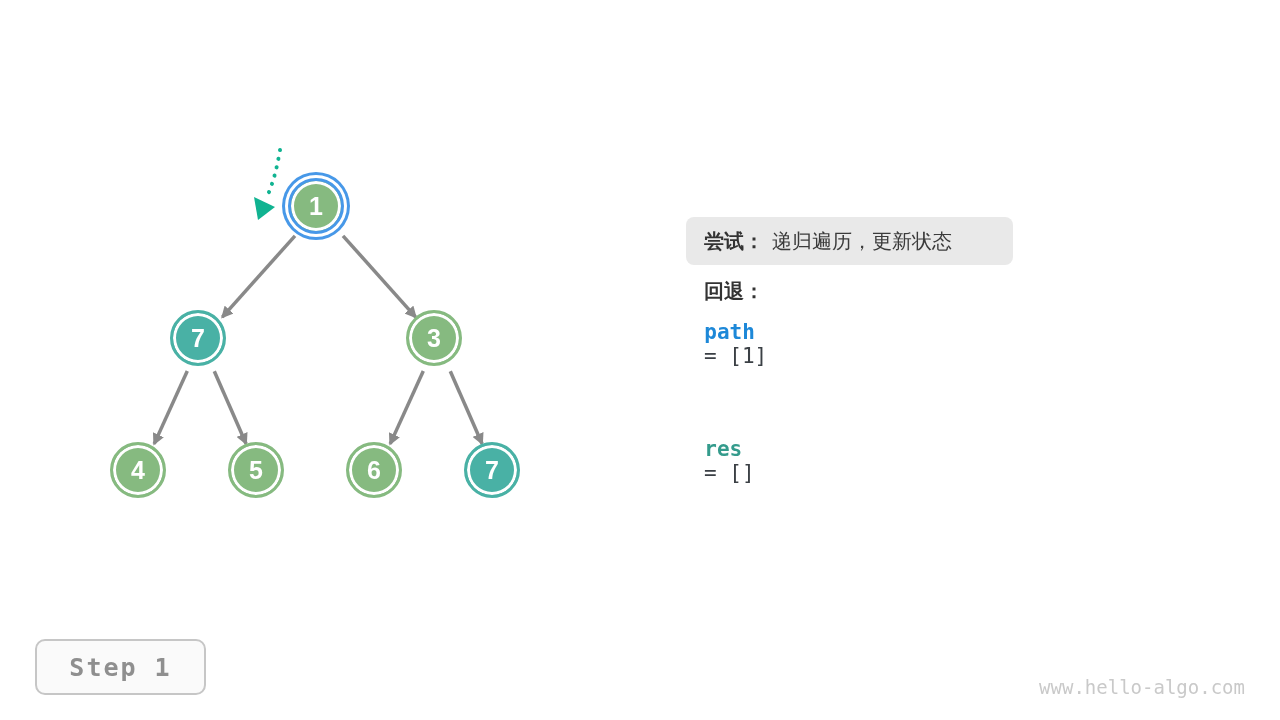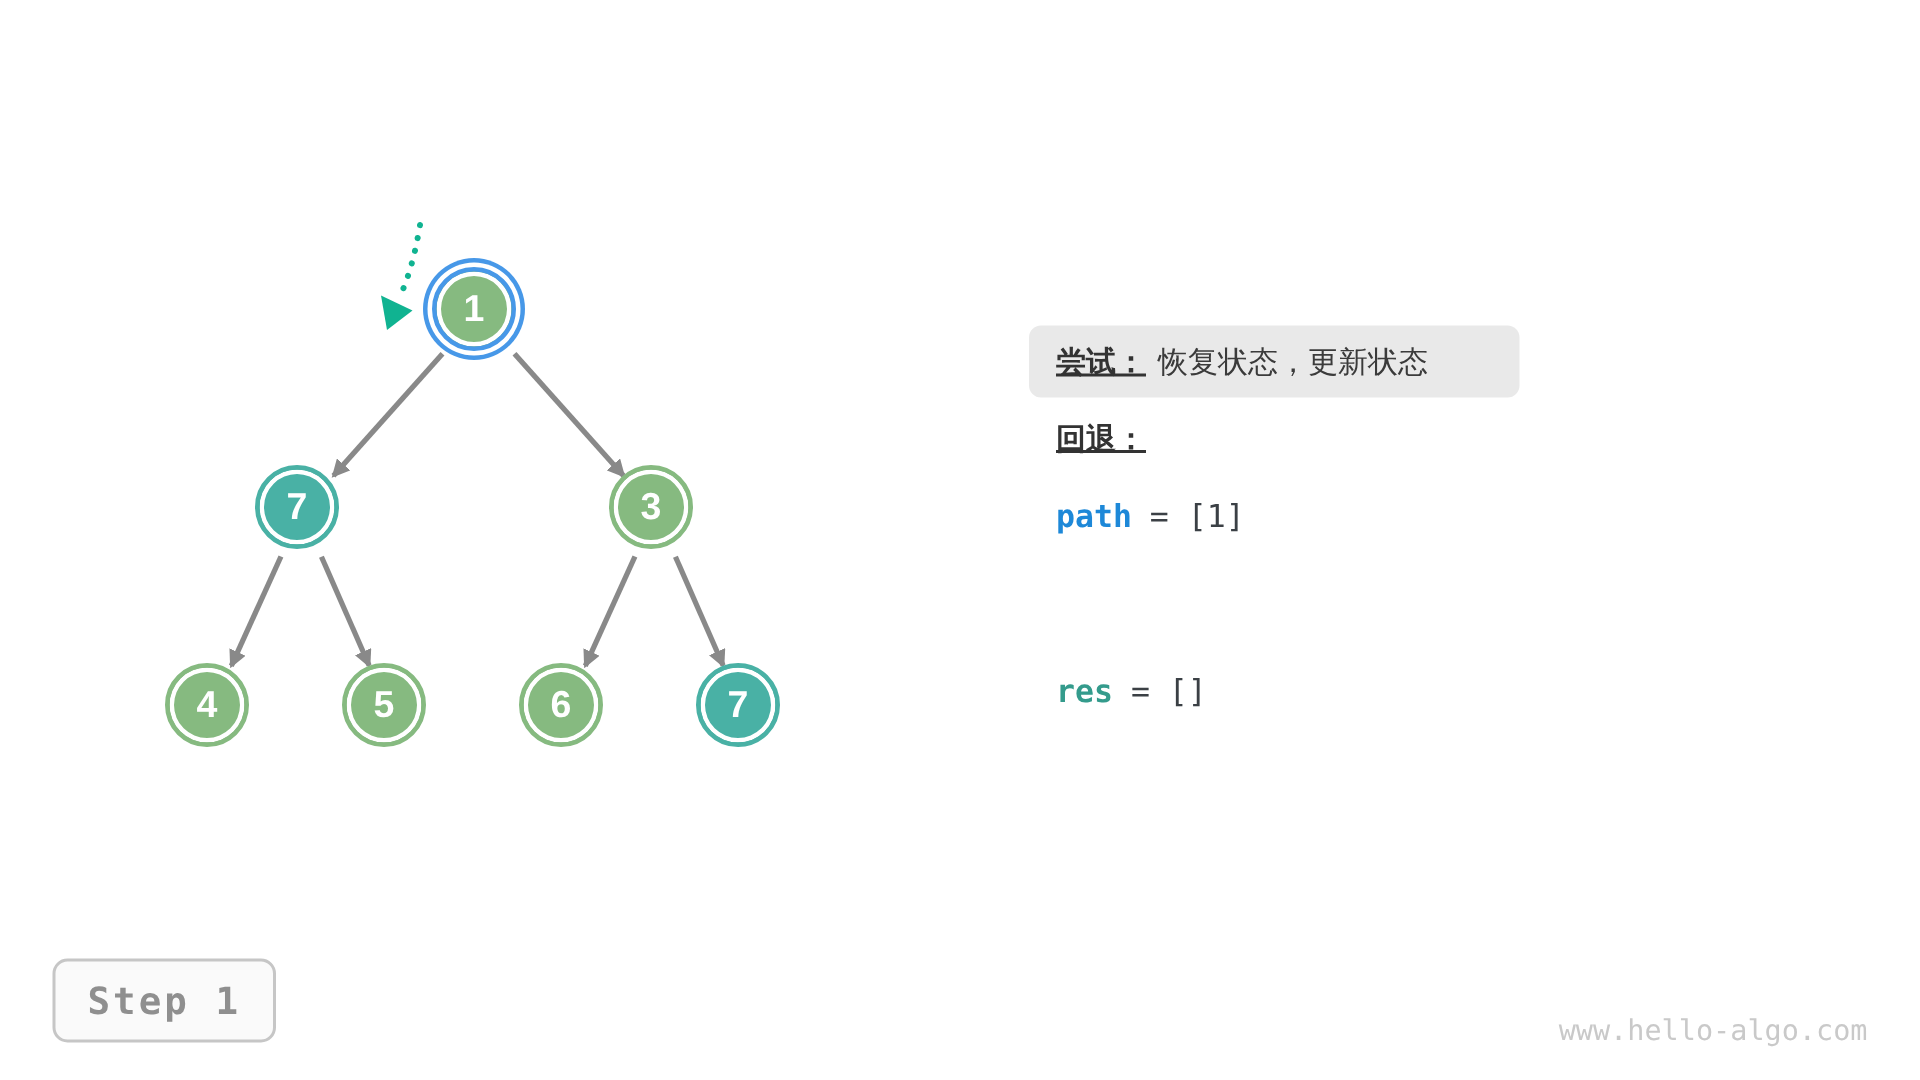--- a/index.html
+++ b/index.html
@@ -30,31 +30,31 @@
 
   
   .callout {
     position: absolute; left: 686px; top: 217px;
     width: 327px; height: 48px;
     background: #e9e9e9; border-radius: 8px;
     display: flex; align-items: center;
     padding-left: 18px;
     font-size: 20px; color: #3b3b3b;
   }
-  .line { position: absolute; font-size: 20px; color: #3b3b3b; display: flex; align-items: center; height: 28px; }
-  .lbl { font-weight: bold; margin-right: 8px; color: #333333; text-decoration: underline; }
+  .line { position: absolute; font-size: 20px; color: #3b3b3b; display: flex; align-items: center; height: 28px; flex-direction: column; }
+  .lbl { font-weight: bold; margin-right: 8px; color: #333333; }
   .code { font-family: "DejaVu Sans Mono", "Liberation Mono", monospace; font-size: 21px; color: #3b4045; justify-content: center; }
   .var { font-weight: bold; margin-right: 12px; }
   .var.blue { color: #1d88d8; }
   .var.teal { color: #349b8c; }
 
   
   .step-badge {
     position: absolute; left: 35px; top: 639px;
-    width: 149px; height: 56px;
+    width: 171px; height: 56px;
     background: #fafafa;
     border: 2px solid #c6c6c6; border-radius: 10px;
     display: flex; align-items: center; justify-content: center;
     font-family: "DejaVu Sans Mono", "Liberation Mono", monospace;
     font-size: 25px; font-weight: bold; letter-spacing: 2px;
     color: #8f8f8f;
   }
 
   
   .watermark {
@@ -105,21 +105,21 @@
   </div>
   <div class="node green" style="left:346px; top:442px">
     <span>6</span>
   </div>
   <div class="node teal" style="left:464px; top:442px">
     <span>7</span>
   </div>
 
   <div class="callout">
     <span class="lbl">尝试：</span>
-    <span>恢复状态，更新状态</span>
+    <span>递归遍历，更新状态</span>
   </div>
 
   <div class="line" style="left:704px; top:278px">
     <span class="lbl">回退：</span>
   </div>
 
   <div class="line code" style="left:704px; top:330px">
     <span class="var blue">path</span>
     <span>= [1]</span>
   </div>

